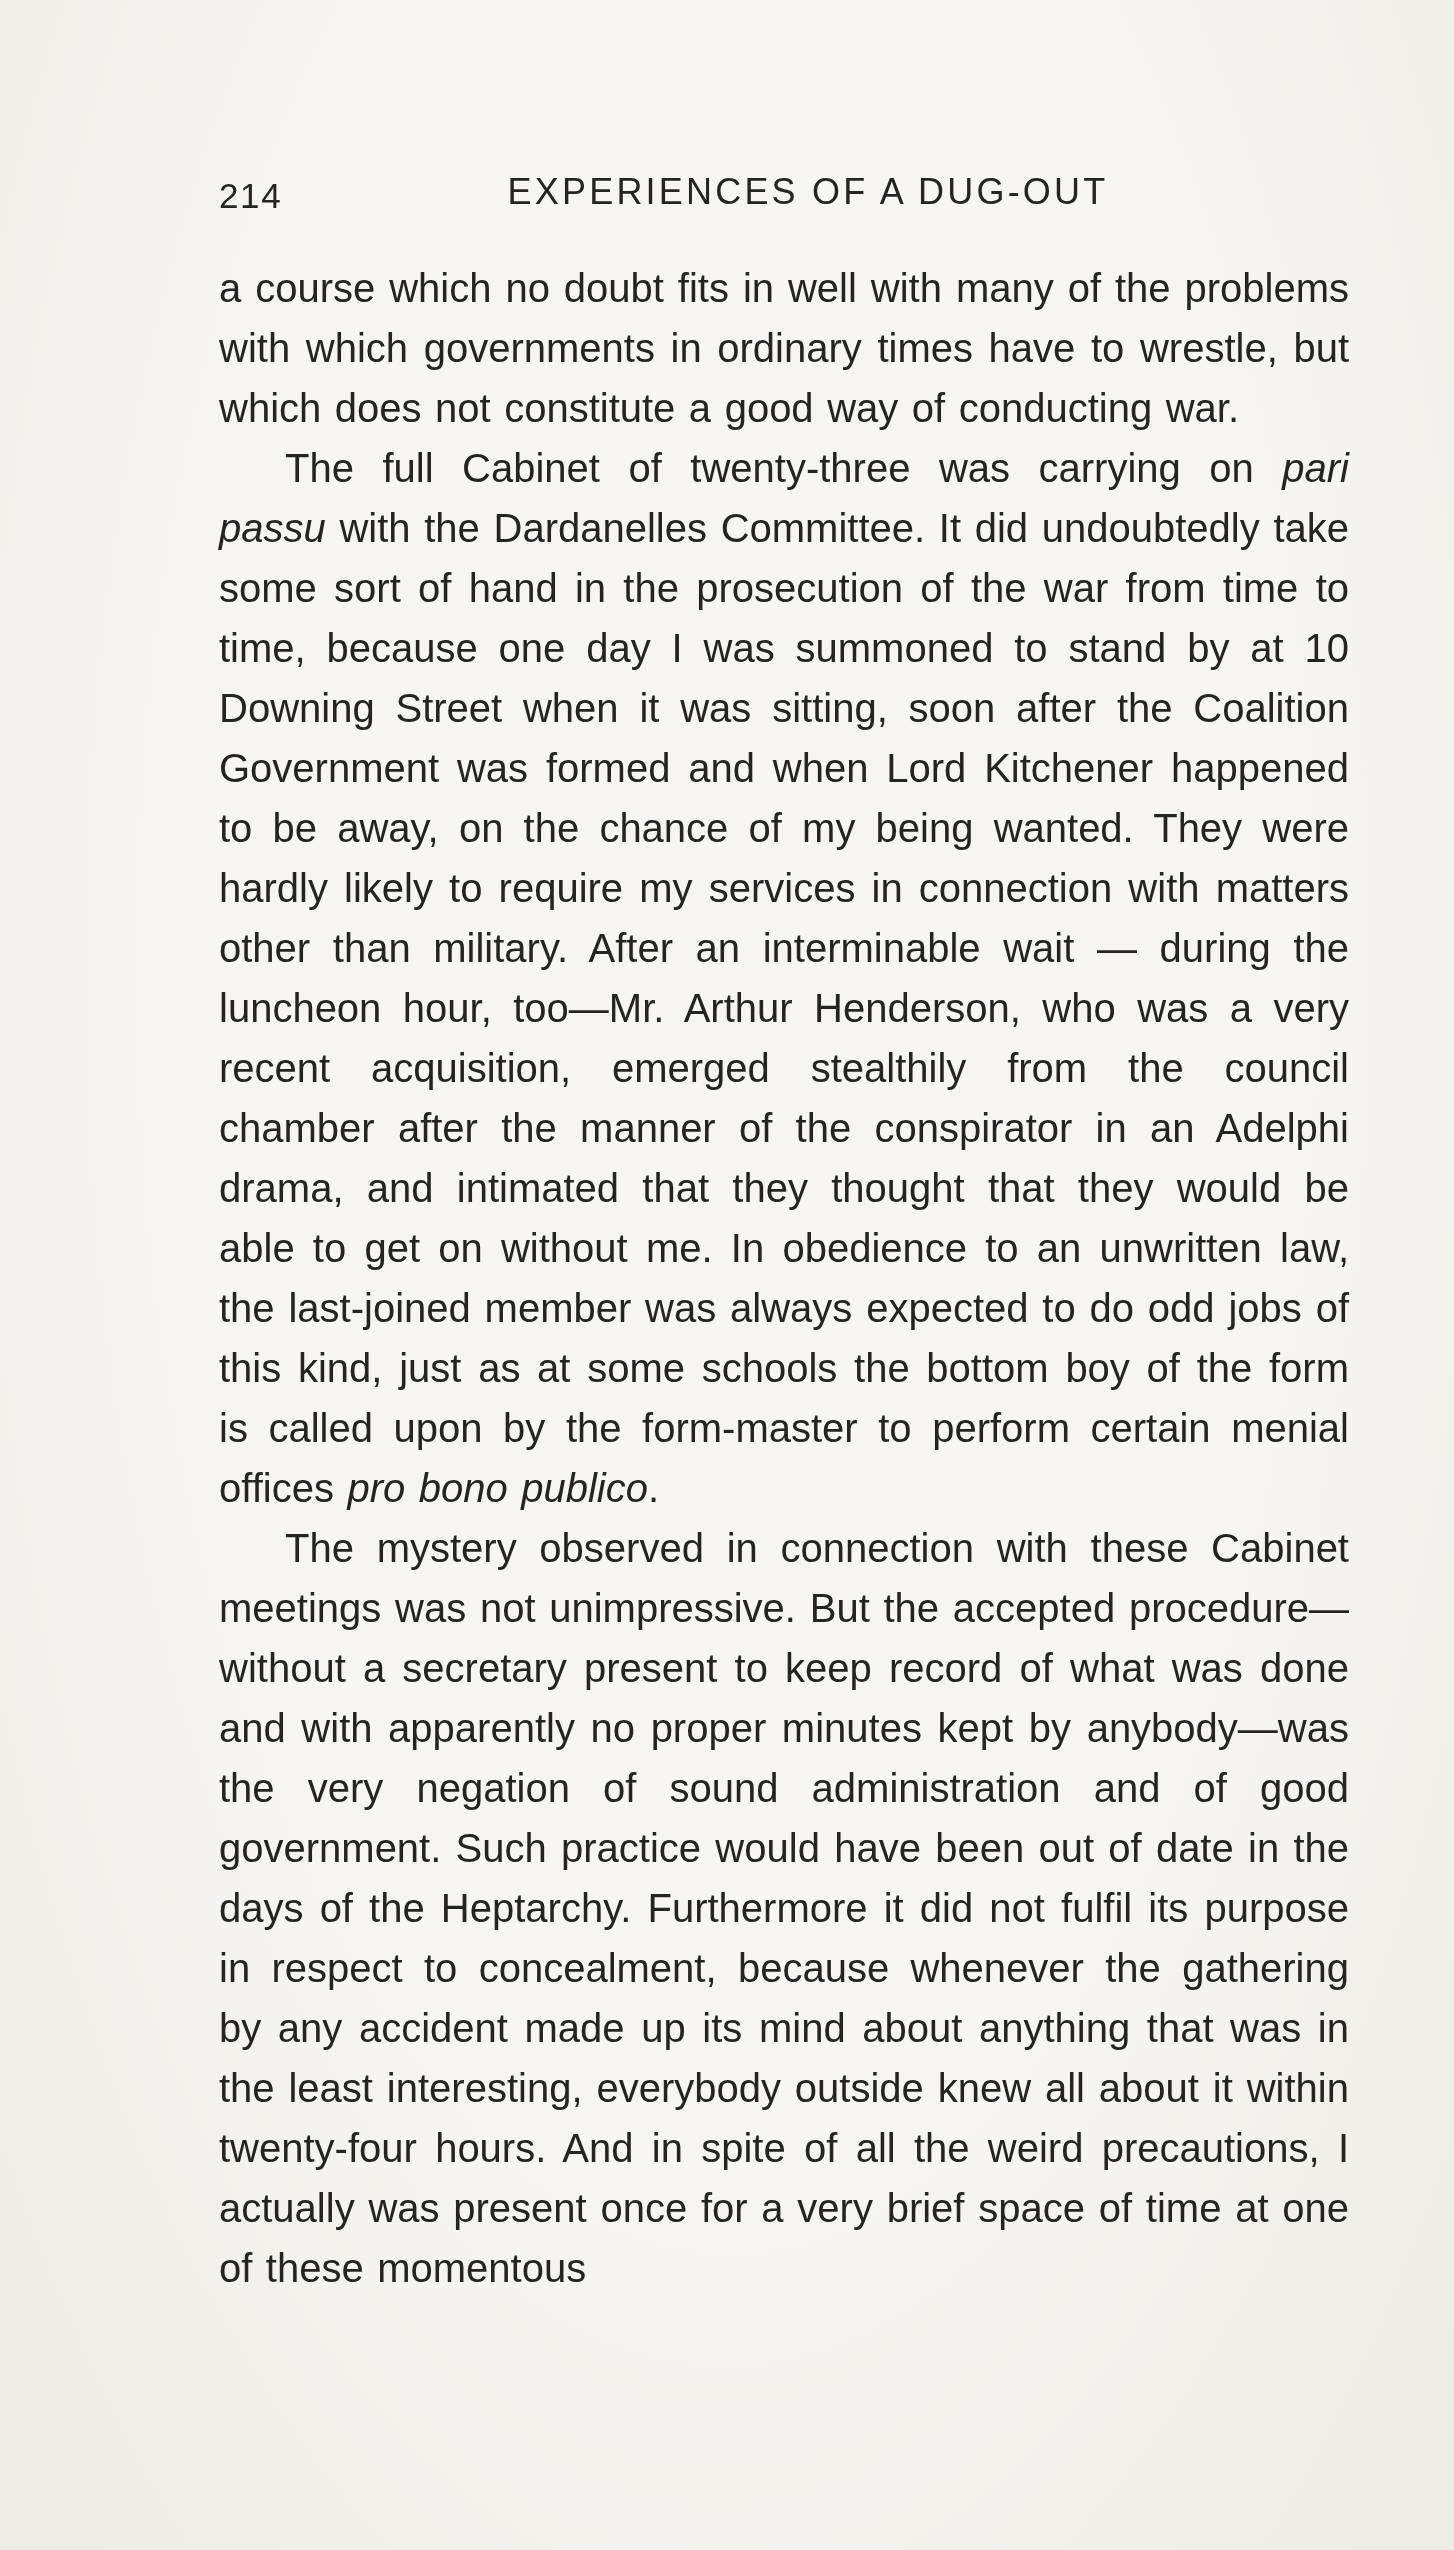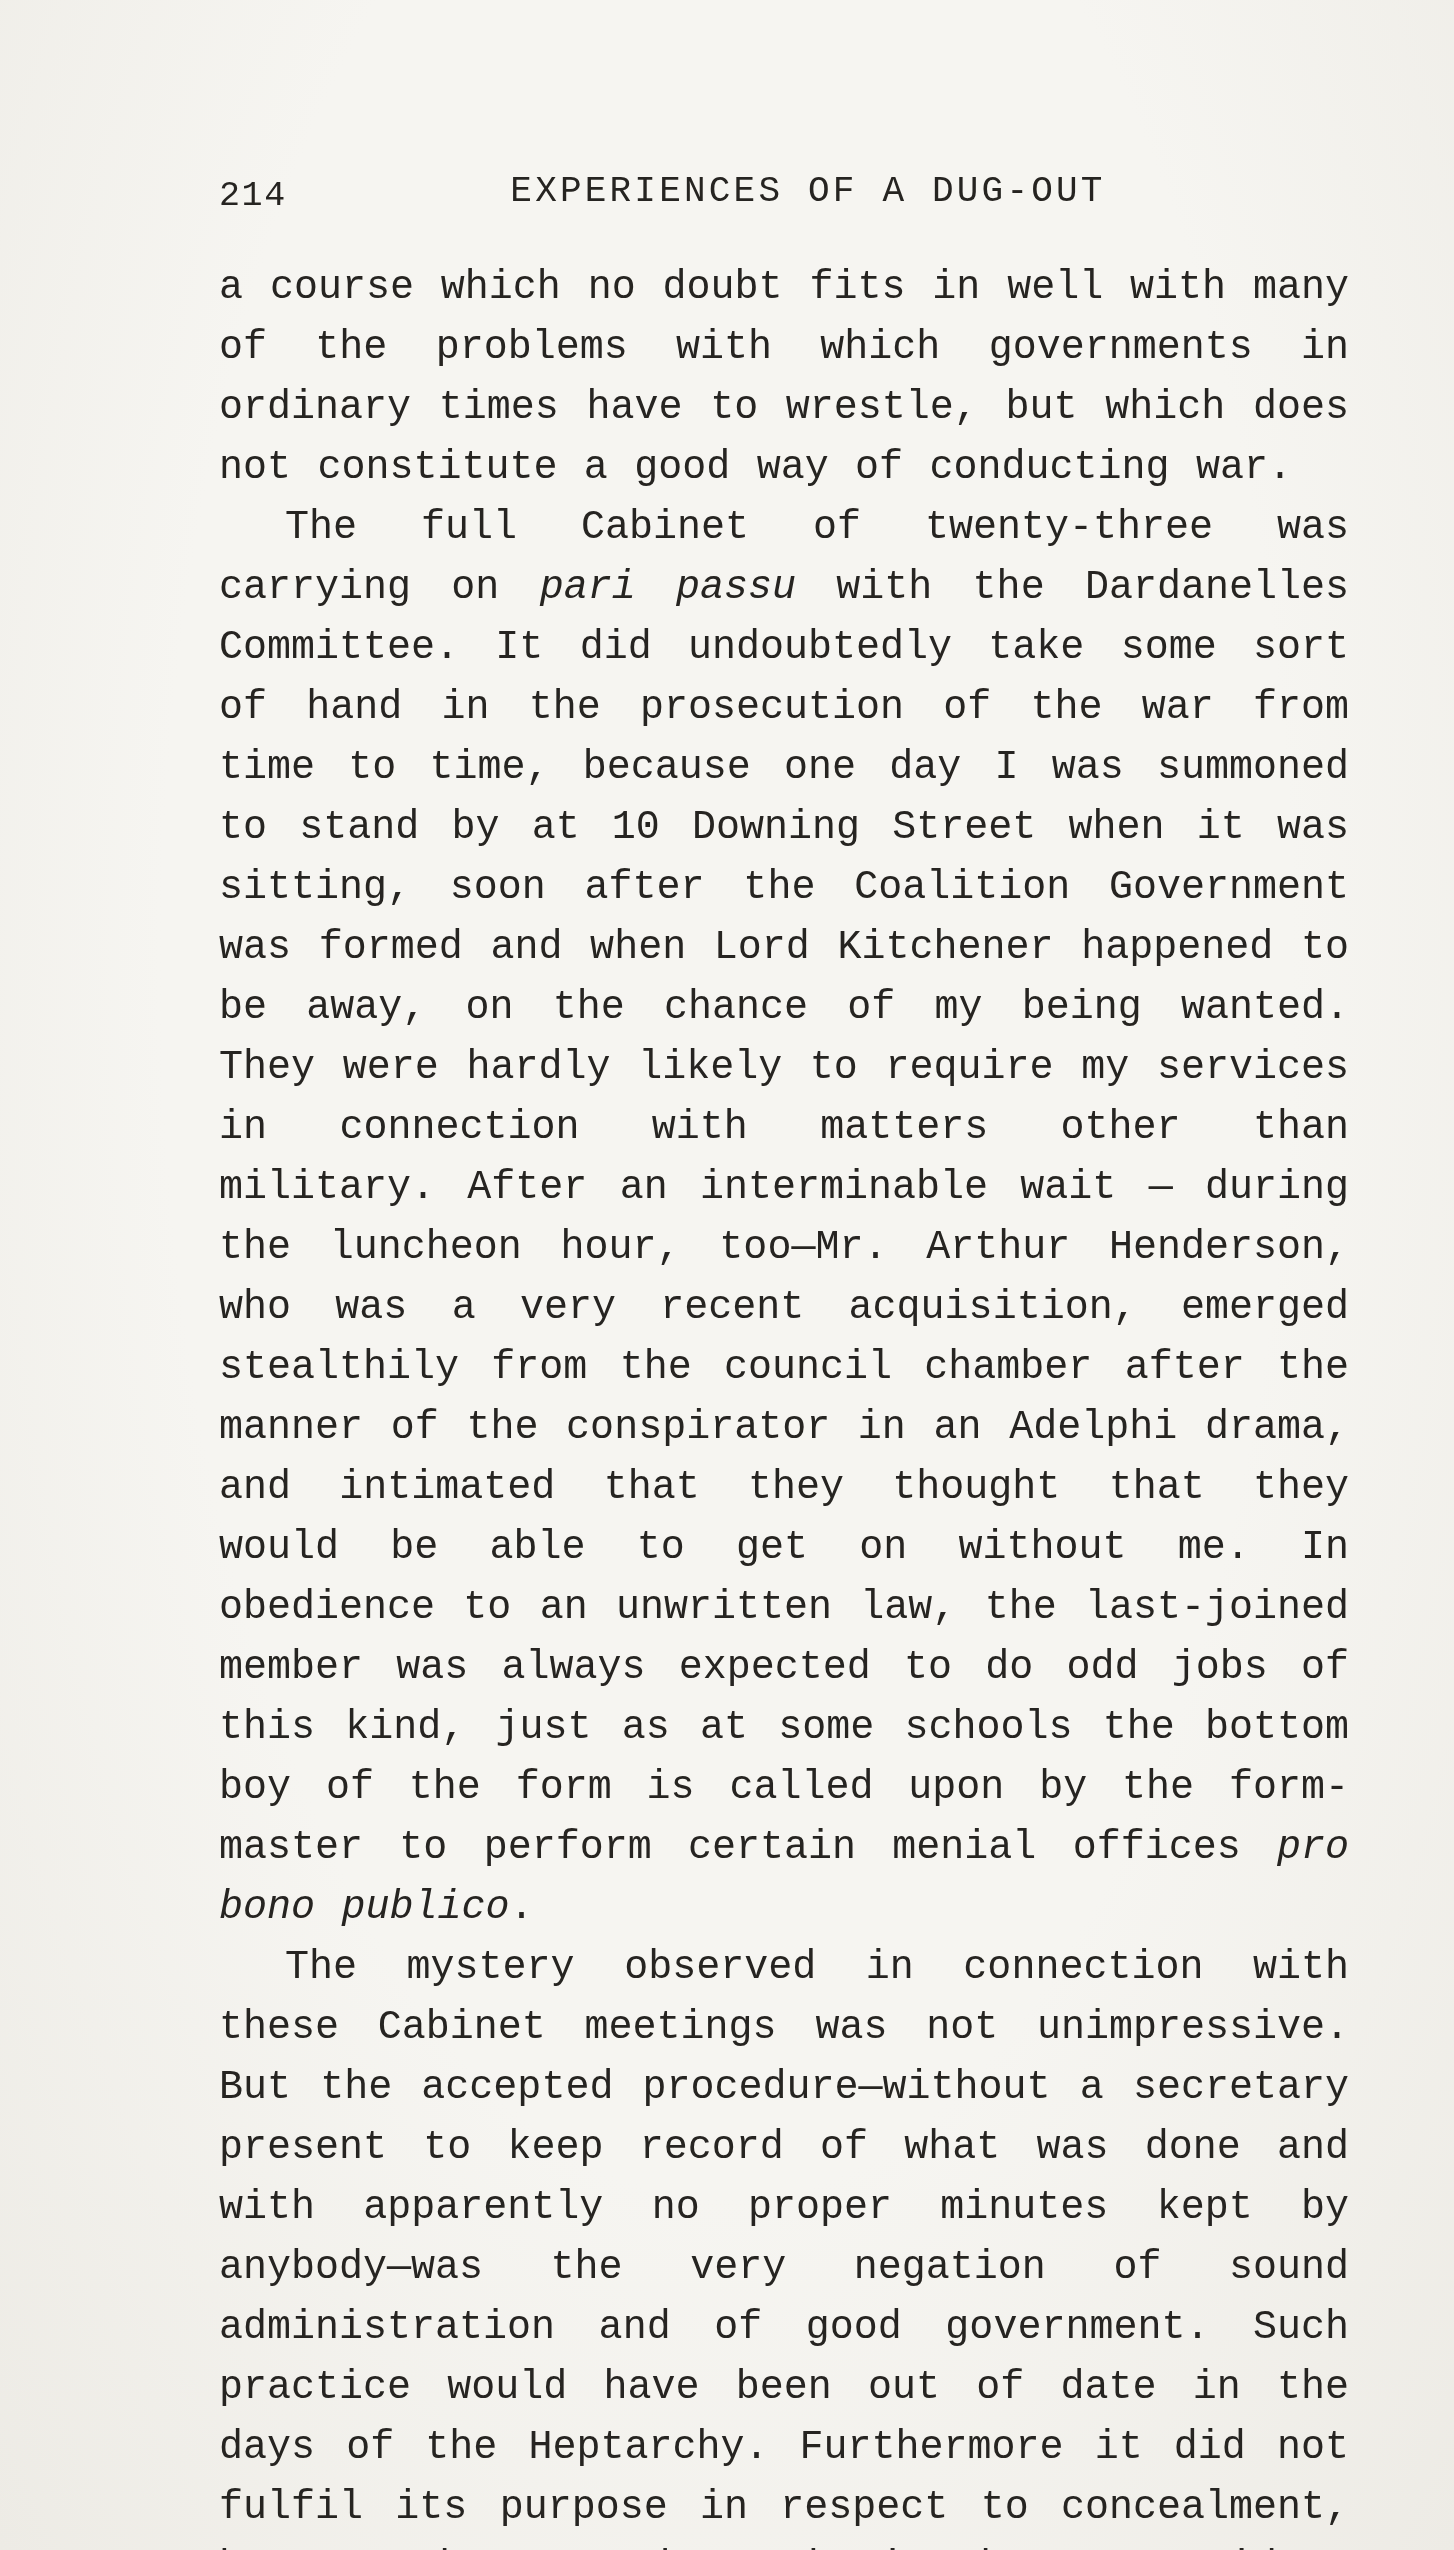--- a/index.html
+++ b/index.html
@@ -7,21 +7,21 @@
     padding: 0;
     background: #e8e6e0;
   }
   .page {
     position: relative;
     width: 1454px;
     height: 2550px;
     margin: 0 auto;
     background: radial-gradient(ellipse at 50% 38%, #f6f5f1 55%, #edebe5 100%);
     color: #262421;
-    font-family: Liberation Mono, monospace;
+    font-family: Liberation Sans, sans-serif;
     overflow: hidden;
   }
   .text-block {
     position: absolute;
     left: 219px;
     top: 171px;
     width: 1130px;
   }
   .running-header {
     position: relative;

